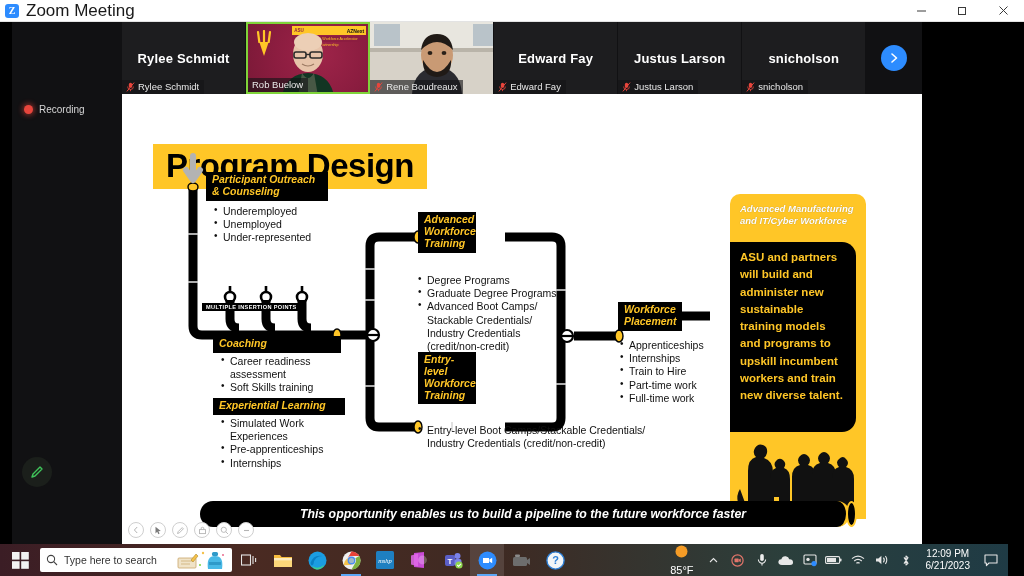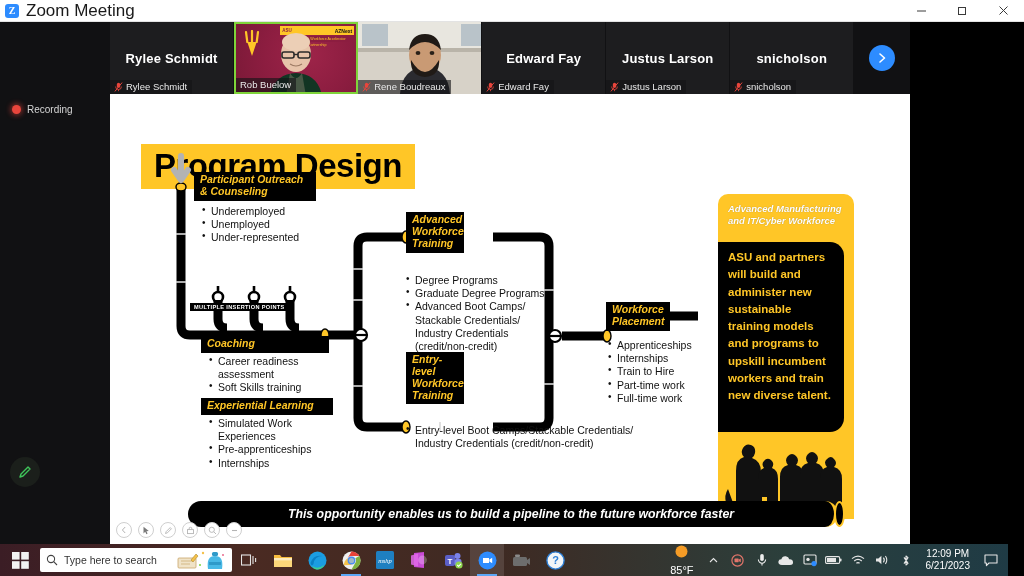--- a/index.html
+++ b/index.html
@@ -26,21 +26,21 @@
   .tb-title { font-size: 17px; color: #1a1a1a; }
   .tb-ctrls { margin-left: auto; display: flex; height: 22px; }
   .tb-btn {
     width: 41px; height: 22px; display: flex; align-items: center;
     justify-content: center; font-size: 11px; color: #3a3a3a;
   }
   .tb-btn svg { display: block; }
 
   
   .meeting {
-    position: absolute; top: 22px; left: 0; width: 832px; height: 522px;
+    position: absolute; top: 22px; left: 12px; width: 832px; height: 522px;
     background: #111113;
   }
 
   
   .filmstrip {
     position: absolute; top: 0; left: 110px; width: 800px; height: 72px;
     display: flex; background: #111113;
   }
   .tile {
     position: relative; width: 133.33px; height: 72px;

